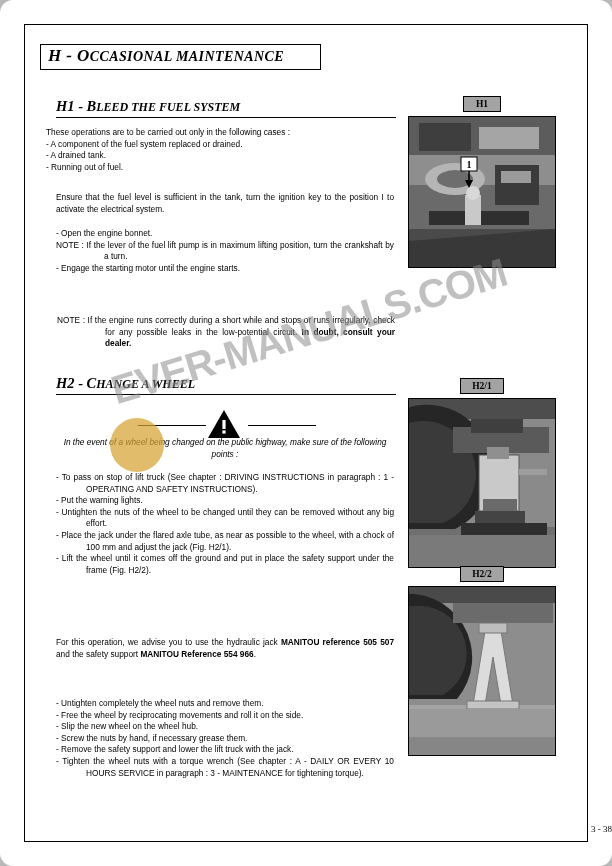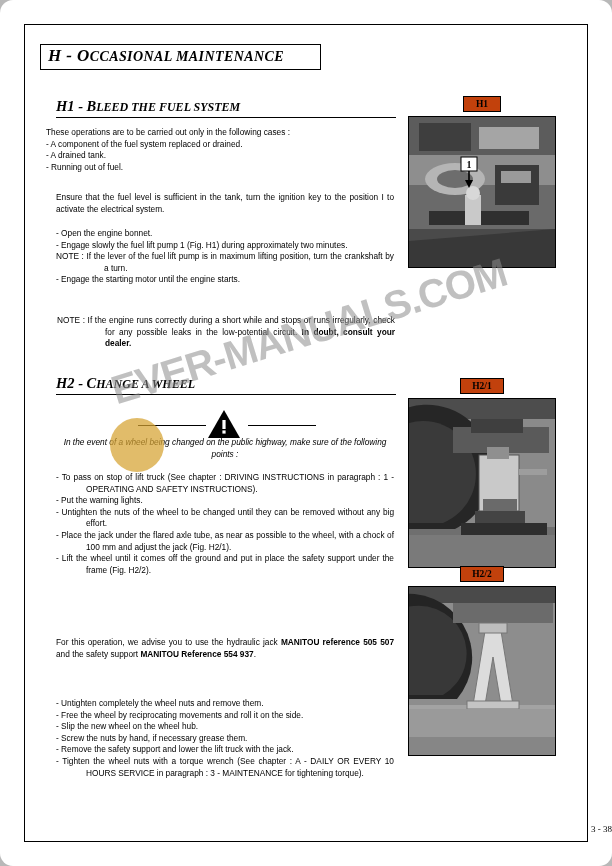--- a/index.html
+++ b/index.html
@@ -89,21 +89,21 @@
   .fig {
     position: absolute;
     border: 1.2px solid #000;
     background: #d9d9d9;
     overflow: hidden;
     box-sizing: border-box;
   }
   .fig-label {
     position: absolute;
     border: 1.2px solid #000;
-    background: #c2410c;
+    background: #a3a3a3;
     font-family: "Liberation Serif", serif;
     font-weight: bold;
     font-size: 9.5px;
     text-align: center;
     line-height: 14px;
     box-sizing: border-box;
   }
   .page-num {
     position: absolute;
     left: 0;
@@ -168,21 +168,20 @@
     <p class="ind">- A drained tank.</p>
     <p class="ind">- Running out of fuel.</p>
   </div>
 
   <div class="body" style="left:56px; top:192px; width:338px;">
     <p>Ensure that the fuel level is sufficient in the tank, turn the ignition key to the position I to activate the electrical system.</p>
   </div>
 
   <div class="body" style="left:56px; top:228px; width:338px;">
     <p class="ind">- Open the engine bonnet.</p>
-    <p class="ind">- Engage slowly the fuel lift pump 1 (Fig. H1) during approximately two minutes.</p>
     <p class="ind" style="padding-left:48px; text-indent:-48px;">NOTE : If the lever of the fuel lift pump is in maximum lifting position, turn the crankshaft by a turn.</p>
     <p class="ind">- Engage the starting motor until the engine starts.</p>
   </div>
 
   <div class="body" style="left:57px; top:315px; width:338px;">
     <p style="padding-left:48px; text-indent:-48px;">
       <span>NOTE : If the engine runs correctly during a short while and stops or runs irregularly, check for any possible leaks in the low-potential circuit. </span><b>In doubt, consult your dealer.</b>
     </p>
   </div>
 
@@ -233,21 +232,21 @@
   <div class="body" style="left:56px; top:472px; width:338px;">
     <p class="ind">- To pass on stop of lift truck (See chapter : DRIVING INSTRUCTIONS in paragraph : 1 - OPERATING AND SAFETY INSTRUCTIONS).</p>
     <p class="ind">- Put the warning lights.</p>
     <p class="ind">- Untighten the nuts of the wheel to be changed until they can be removed without any big effort.</p>
     <p class="ind">- Place the jack under the flared axle tube, as near as possible to the wheel, with a chock of 100 mm and adjust the jack (Fig. H2/1).</p>
     <p class="ind">- Lift the wheel until it comes off the ground and put in place the safety support under the frame (Fig. H2/2).</p>
   </div>
 
   <div class="body" style="left:56px; top:637px; width:338px;">
     <p>
-      <span>For this operation, we advise you to use the hydraulic jack </span><b>MANITOU reference 505 507</b><span> and the safety support </span><b>MANITOU Reference 554 937</b><span>.</span>
+      <span>For this operation, we advise you to use the hydraulic jack </span><b>MANITOU reference 505 507</b><span> and the safety support </span><b>MANITOU Reference 554 966</b><span>.</span>
     </p>
   </div>
 
   <div class="body" style="left:56px; top:698px; width:338px;">
     <p class="ind">- Untighten completely the wheel nuts and remove them.</p>
     <p class="ind">- Free the wheel by reciprocating movements and roll it on the side.</p>
     <p class="ind">- Slip the new wheel on the wheel hub.</p>
     <p class="ind">- Screw the nuts by hand, if necessary grease them.</p>
     <p class="ind">- Remove the safety support and lower the lift truck with the jack.</p>
     <p class="ind">- Tighten the wheel nuts with a torque wrench (See chapter : A - DAILY OR EVERY 10 HOURS SERVICE in paragraph : 3 - MAINTENANCE for tightening torque).</p>

